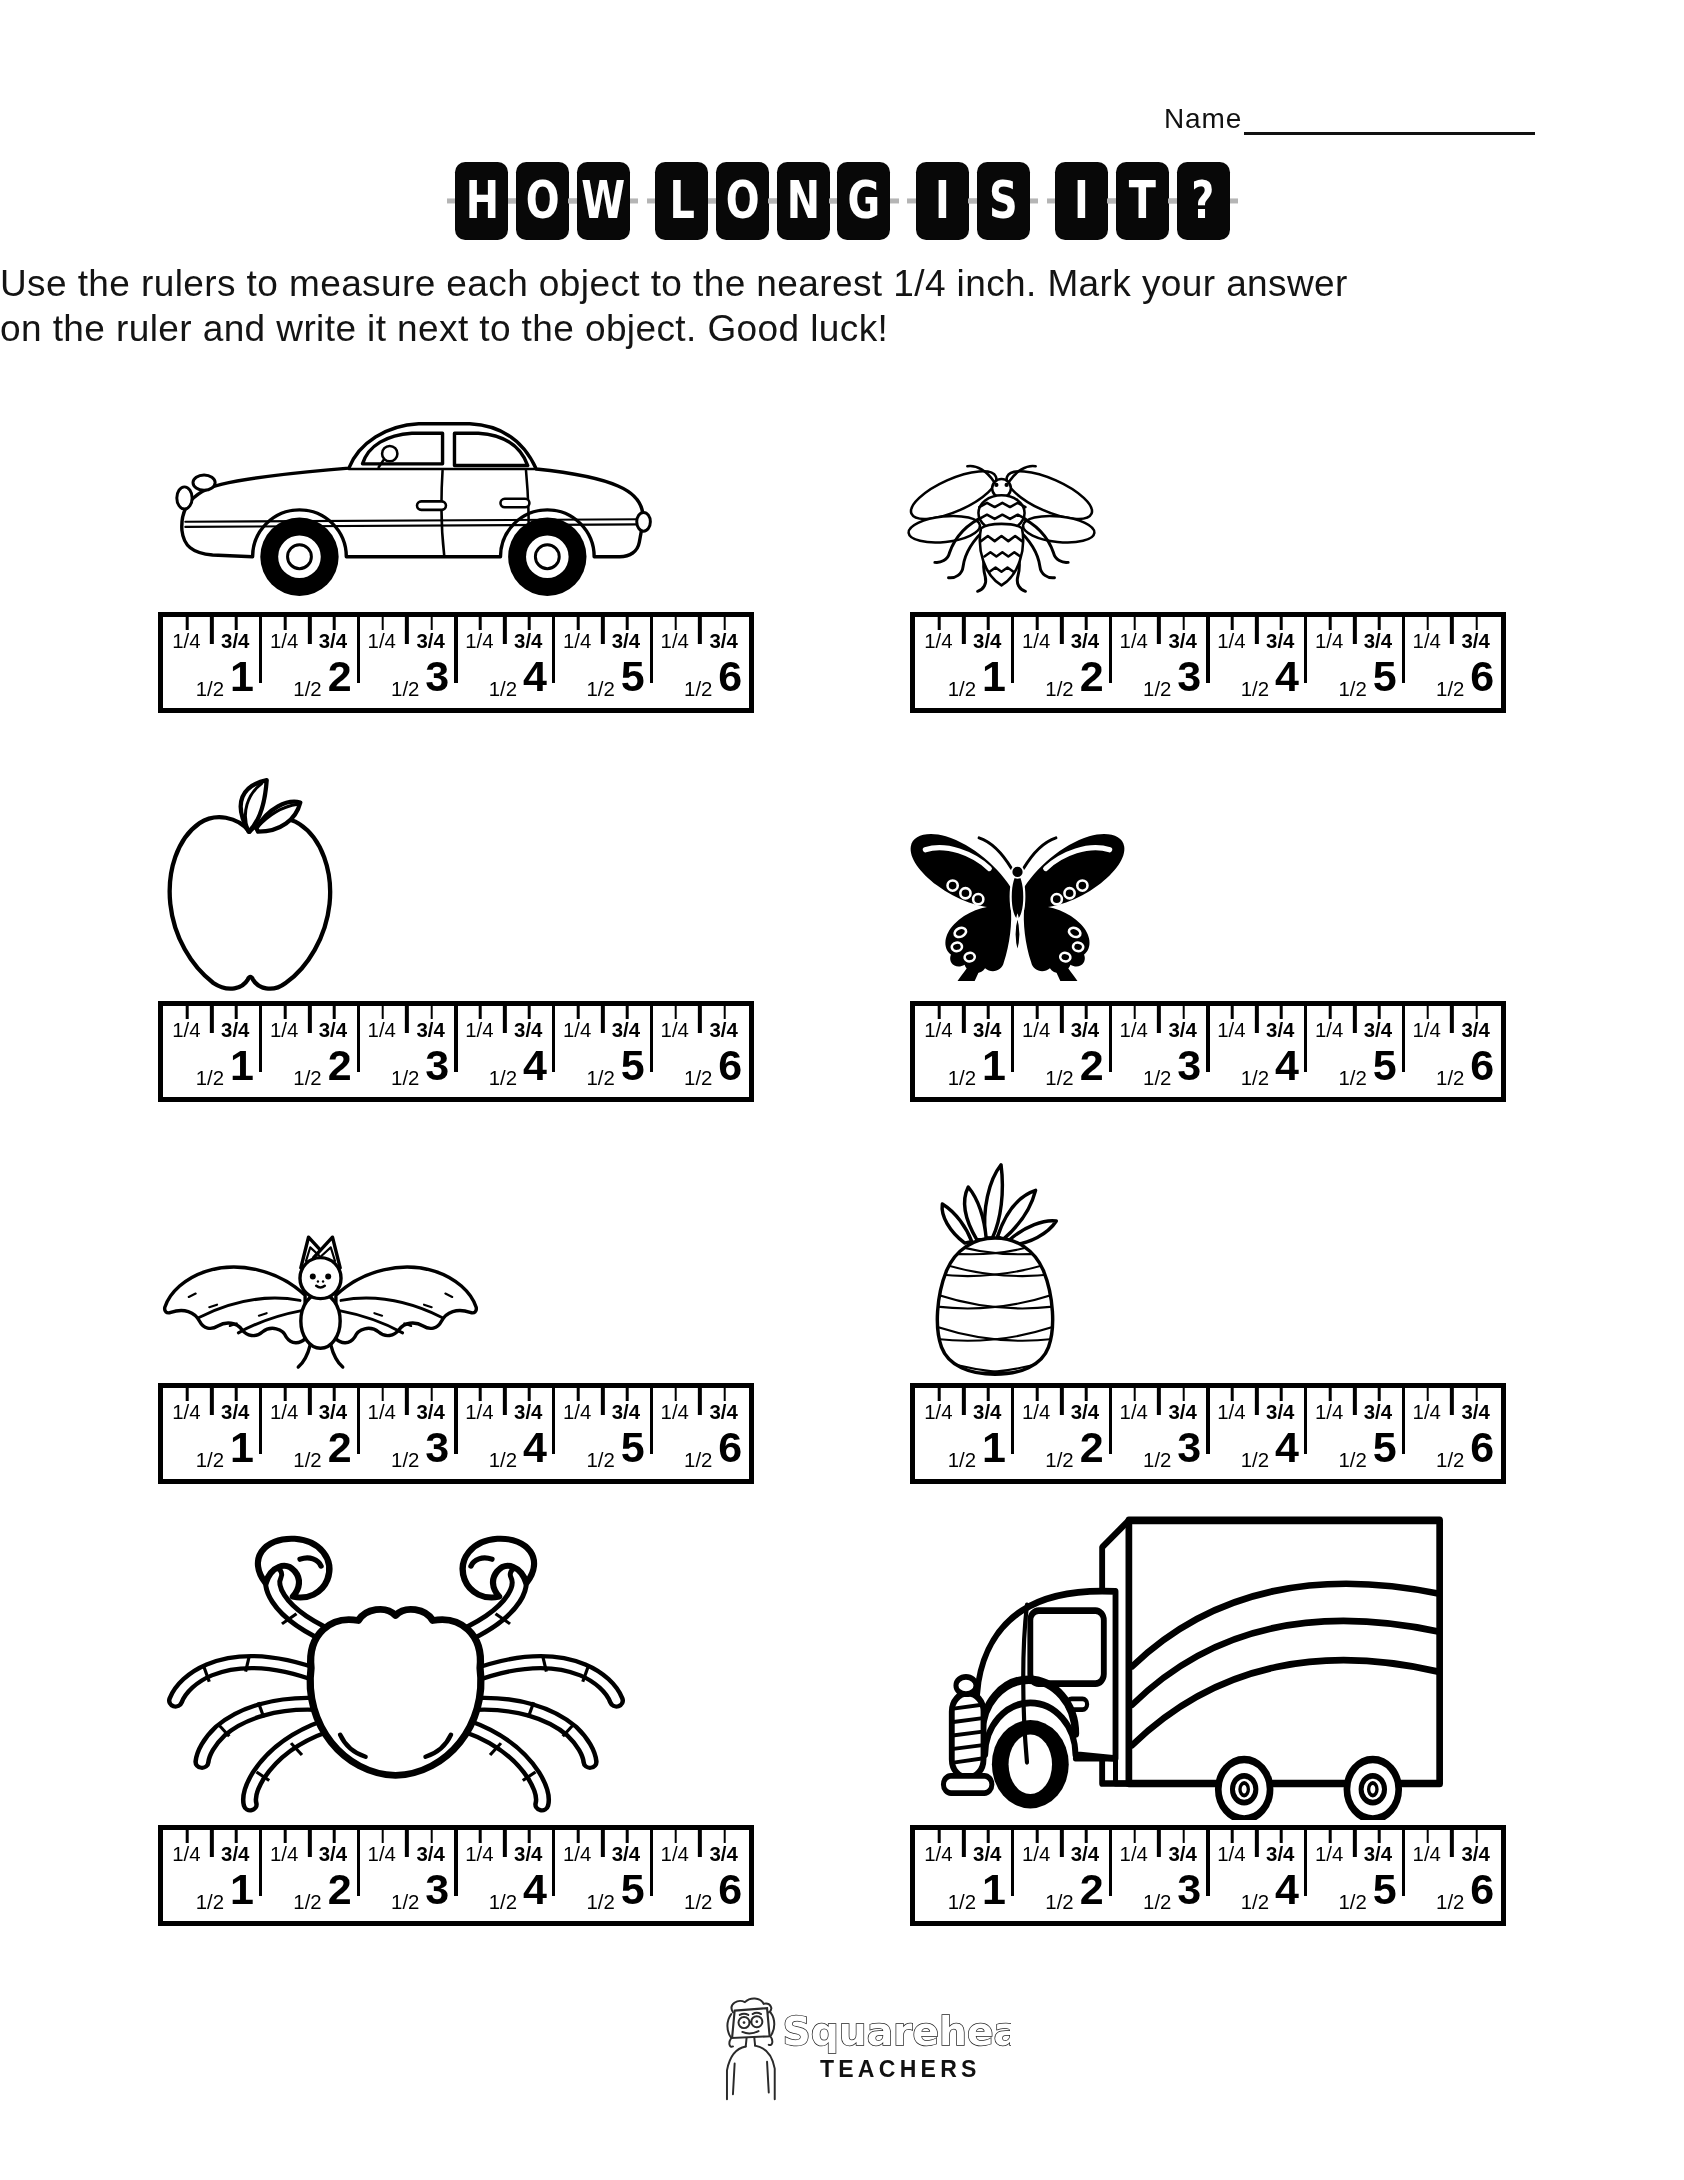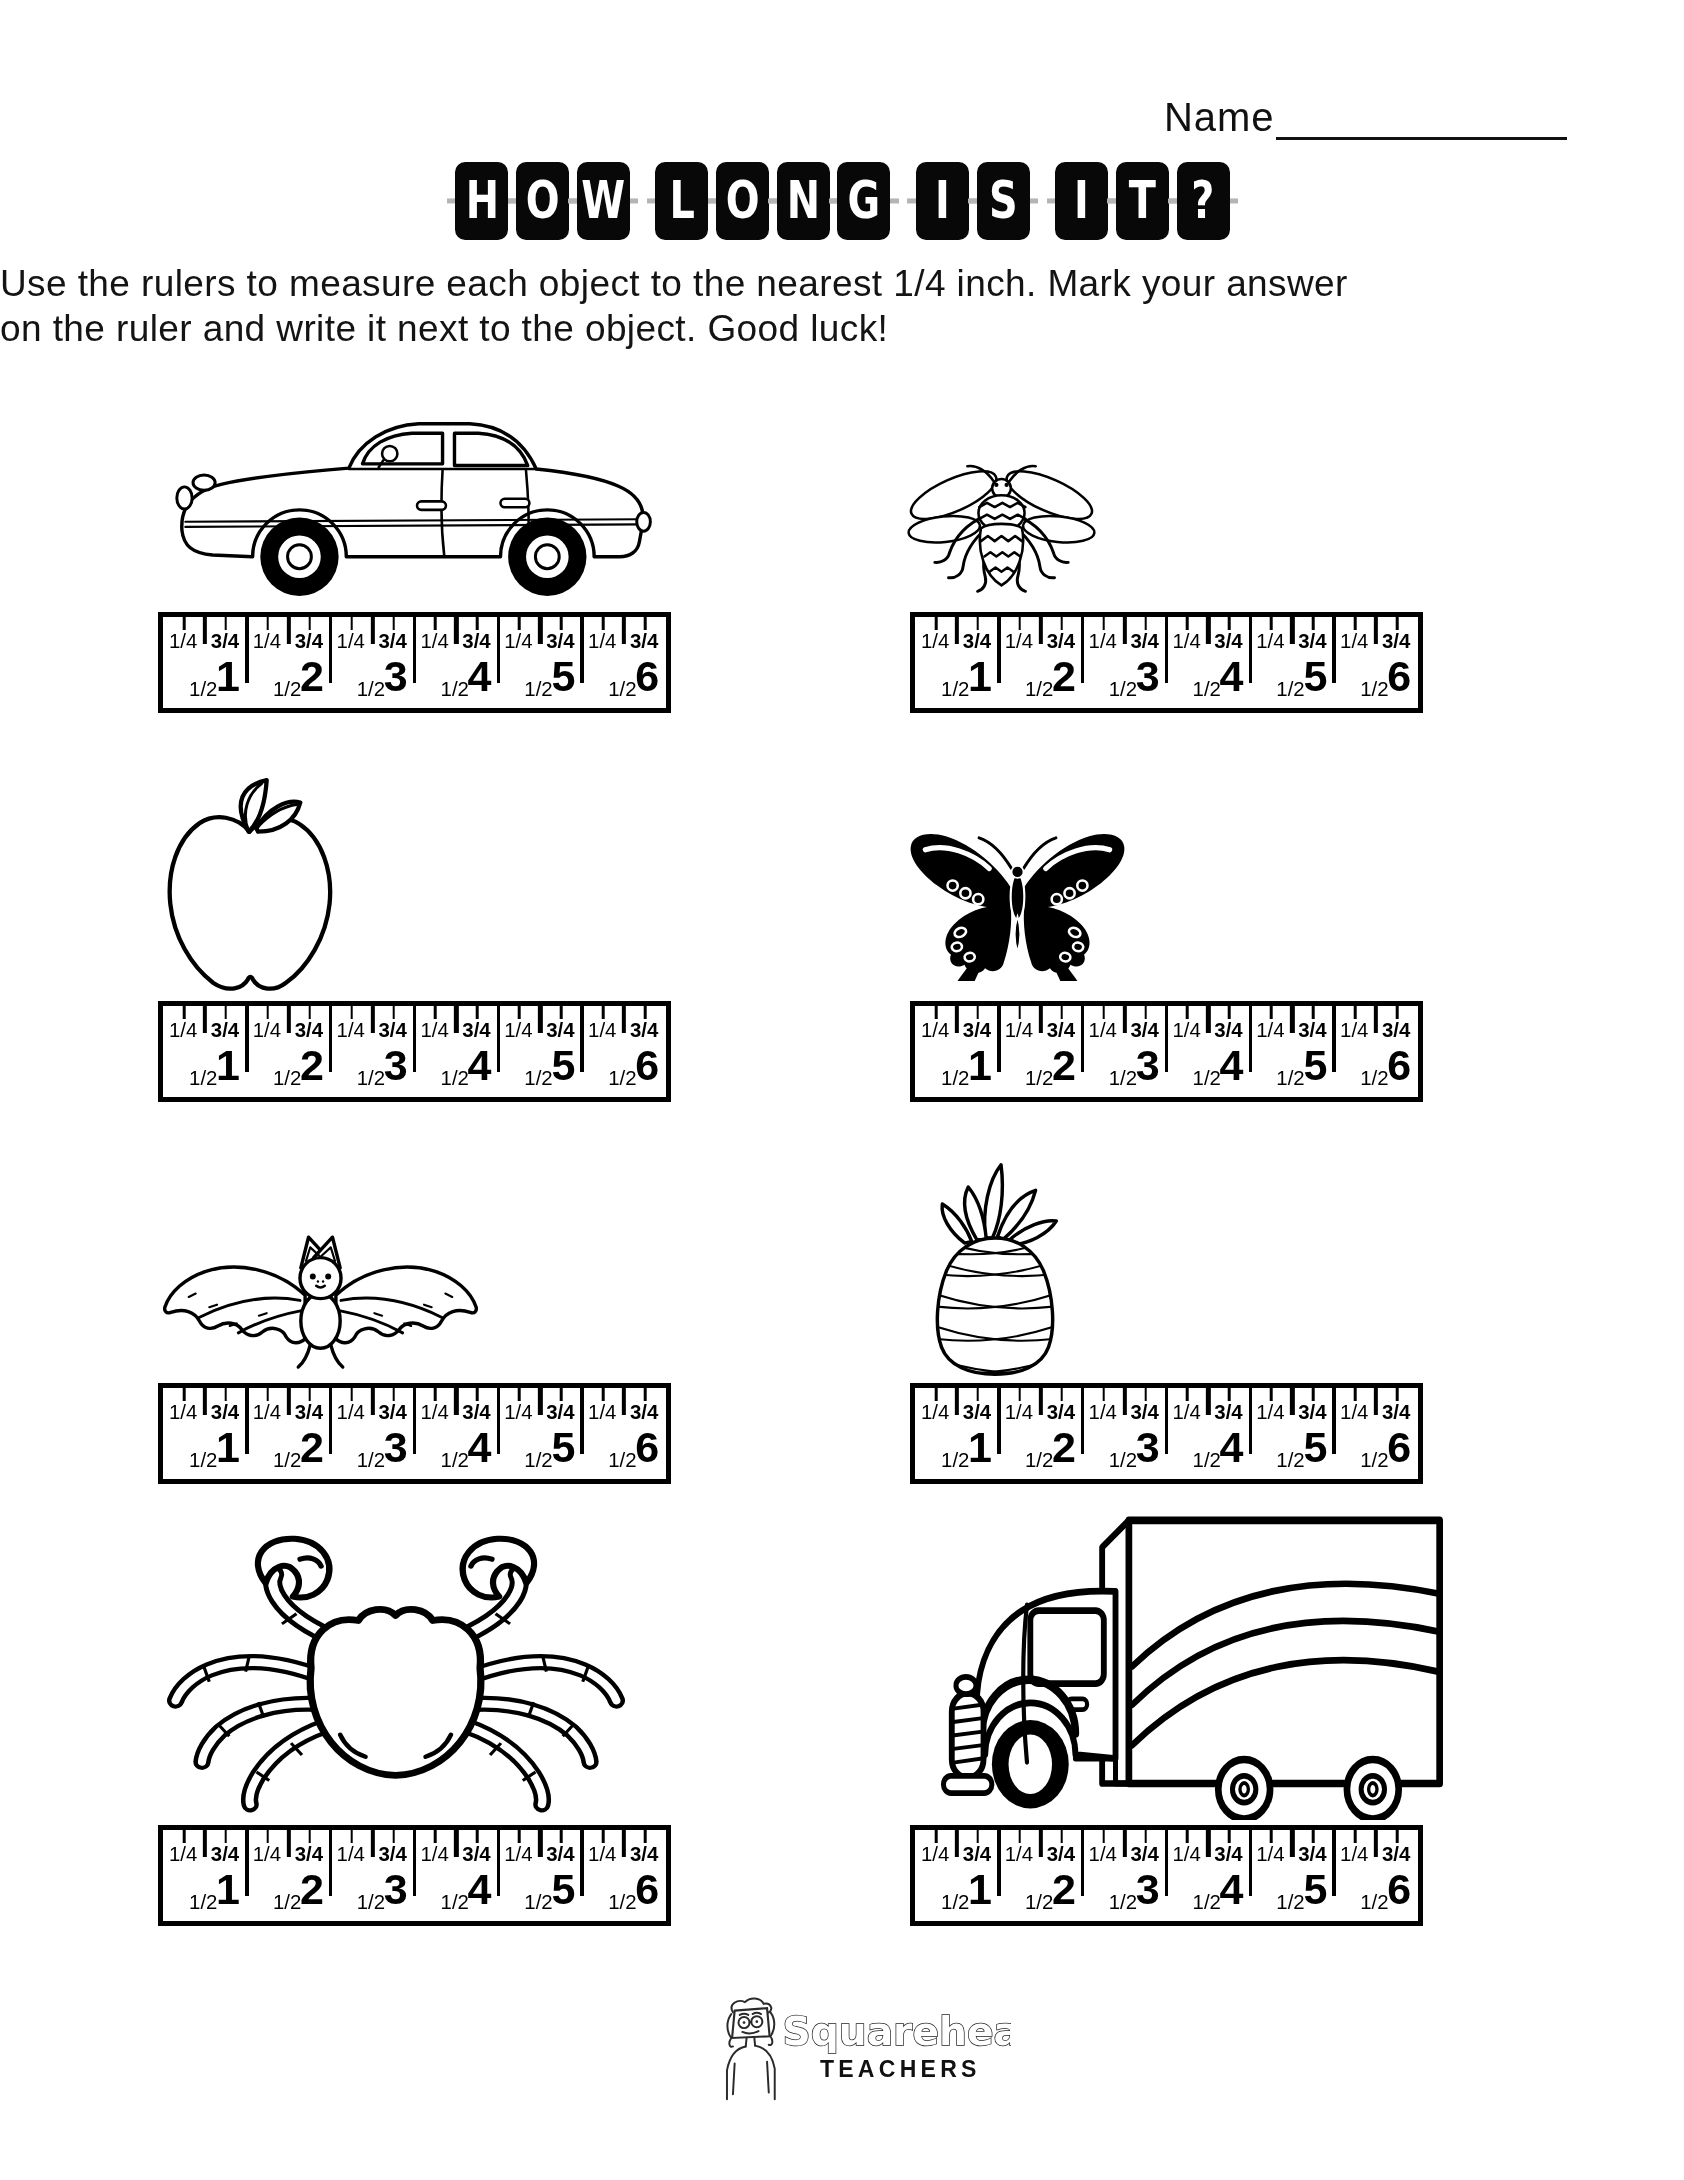--- a/index.html
+++ b/index.html
@@ -2,39 +2,39 @@
 <html style="font-size:13.6px"><head>
 <meta charset="utf-8">
 <style>
   html,body{margin:0;padding:0;background:#888;}
   #page{
     position:relative; width:1685px; height:2181px; background:#fff;
     font-family:"Liberation Sans", sans-serif; overflow:hidden; margin:0 auto;
   }
   
   .name-block{position:absolute; left:1164px; top:95px; display:flex; align-items:flex-end;}
-  .name-label{font-size:40px; color:#111; letter-spacing:0.9px;}
+  .name-label{font-size:28px; color:#111; letter-spacing:0.9px;}
   .name-line{width:291px; height:37px; border-bottom:3.4px solid #111; margin-left:1.7px;}
 
   .title-row{position:absolute; top:162px; left:0; width:100%;
     display:flex; justify-content:center; gap:25.6px;}
   .title-word{display:flex; gap:7.7px;}
   .tile{position:relative; width:53px; height:78px; background:#080808; border-radius:10.2px;
     display:flex; align-items:center; justify-content:center;}
   .tile::before, .tile::after{content:''; position:absolute; top:50%; transform:translateY(-50%);
     width:8.5px; height:5.1px; background:#b5b5b5; z-index:0;}
   .tile::before{left:-8.5px;} .tile::after{right:-8.5px;}
   .tile span{position:relative; z-index:1; color:#fff; font-family:"DejaVu Sans", sans-serif;
     font-weight:bold; font-size:51px; transform:scaleX(.78); line-height:78px;}
 
   .instructions{position:absolute; top:261px; left:0; width:1627px; text-align:left;
     font-size:37px; line-height:45px; color:#141414; letter-spacing:0.4px;}
 
   
-  .ruler{position:absolute; width:513px; height:101px; box-sizing:border-box;
+  .ruler{position:absolute; width:596px; height:101px; box-sizing:border-box;
     border:5.1px solid #000; background:#fff; display:flex;}
   .seg{flex:1 1 0; position:relative;}
   .seg:not(:last-child)::after{content:''; position:absolute; right:-1.7px; top:0;
     width:3.4px; height:66px; background:#000;}
   .tick{position:absolute; top:0; background:#000; transform:translateX(-50%);}
   .tick.q{left:25%; width:2.6px; height:12.8px;}
   .tick.h{left:50%; width:4.3px; height:27px;}
   .tick.tq{left:75%; width:2.6px; height:12.8px;}
   .frac{position:absolute; transform:translateX(-50%); font-size:20.4px; color:#000; white-space:nowrap;}
   .frac.fq{left:24%; top:12.8px;}

